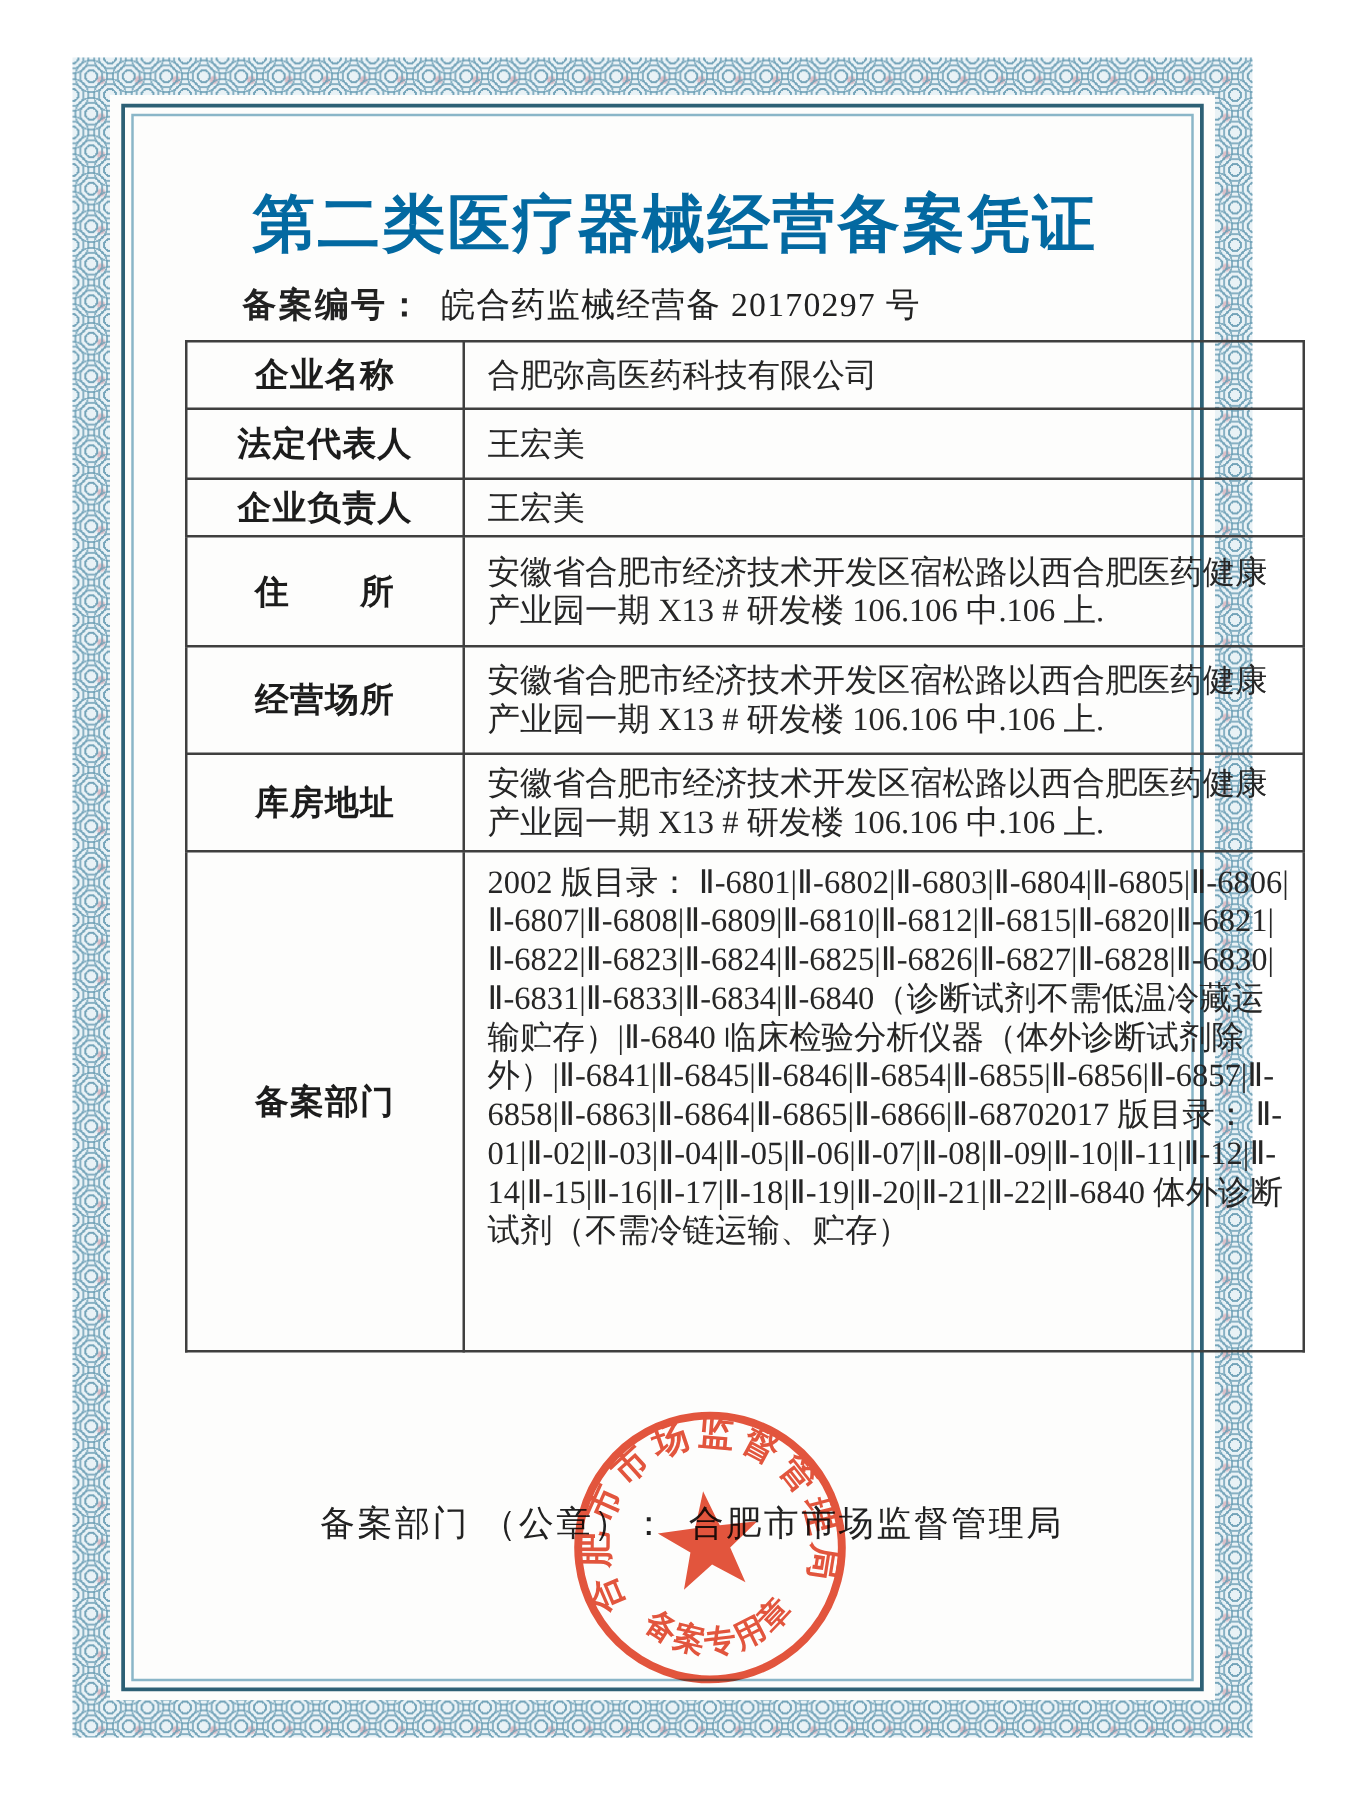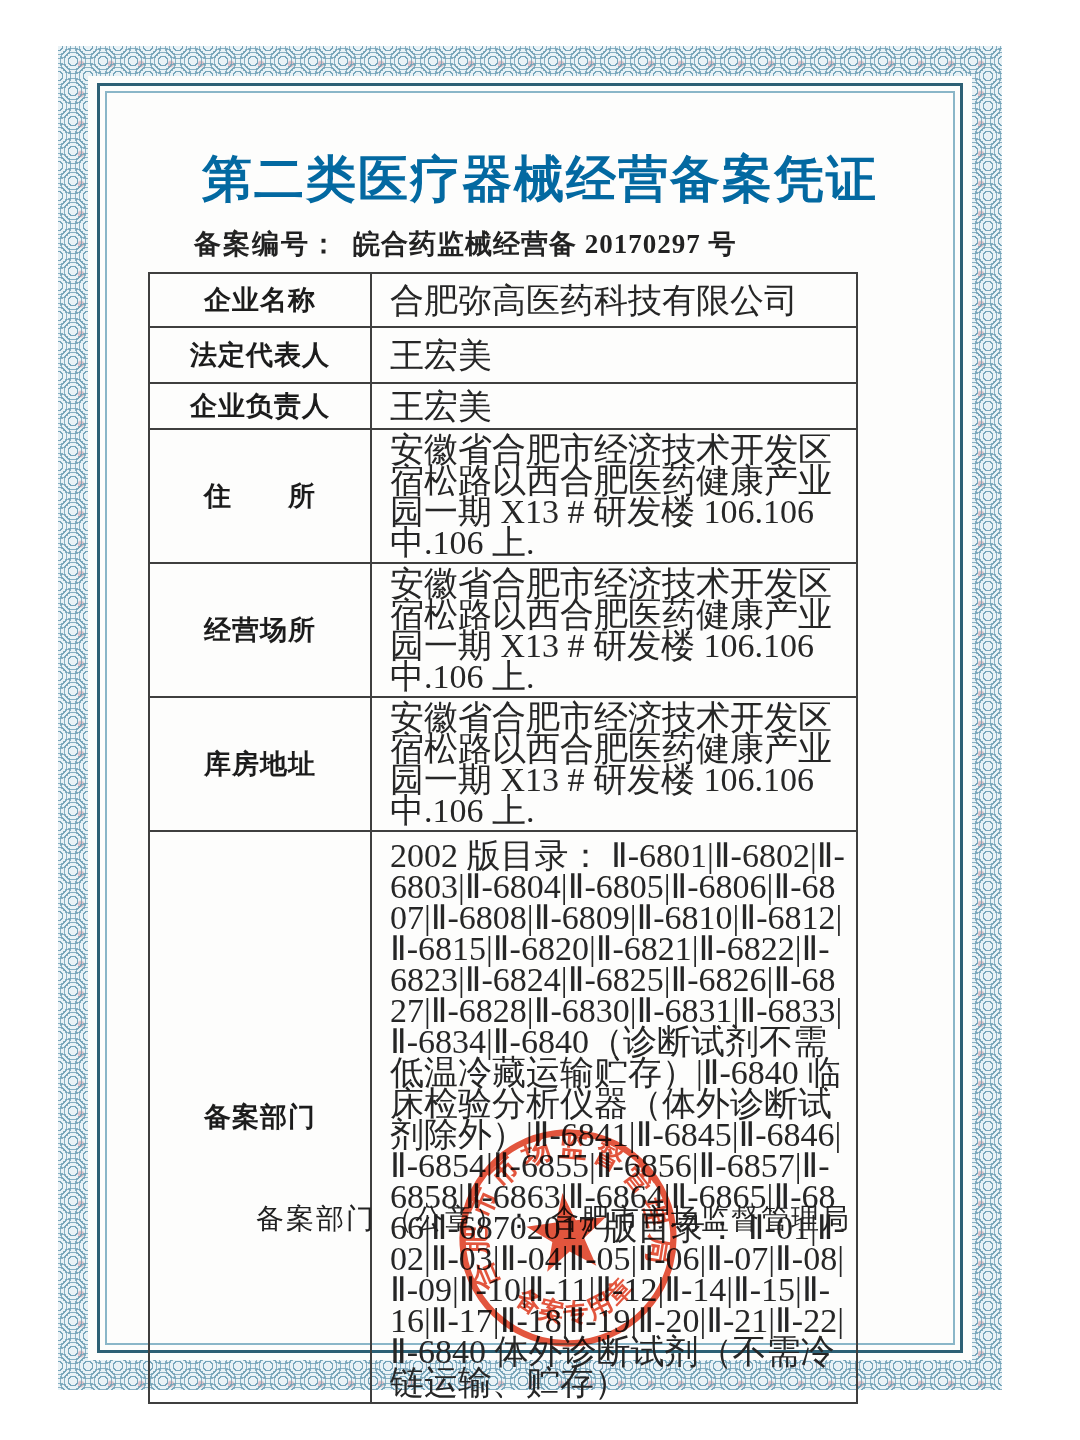--- a/index.html
+++ b/index.html
@@ -31,34 +31,34 @@
     border:2px solid #8ab6c8;box-sizing:border-box;
   }
   .title{
     position:absolute;left:0;top:146px;width:1080px;margin:0;
     text-align:center;font-size:50px;font-weight:bold;letter-spacing:2px;color:#0369a1;
   }
   .filing-line{
     position:absolute;left:194px;top:226px;font-size:27px;white-space:nowrap;
   }
   .filing-label{font-weight:bold;letter-spacing:2px;}
-  .filing-value{margin-left:14px;letter-spacing:1px;font-weight:bold;}
+  .filing-value{margin-left:14px;letter-spacing:1px;}
   .info-table{
-    position:absolute;left:148px;top:272px;width:710px;
+    position:absolute;left:148px;top:272px;width:896px;
     border-collapse:collapse;table-layout:fixed;
   }
   .info-table td{
     border:2px solid #3f3f3f;box-sizing:border-box;
   }
   td.lbl{
     width:222px;text-align:center;font-weight:bold;font-size:27px;
     letter-spacing:1px;color:#1c1c1c;
   }
   td.val{
-    font-size:34px;line-height:31px;padding:4px 10px 4px 18px;
+    font-size:26px;line-height:31px;padding:4px 10px 4px 18px;
     word-break:break-all;color:#262626;
   }
   tr.h54{height:54px}tr.h56{height:56px}tr.h46{height:46px}
   tr.h88{height:88px}tr.h86{height:86px}tr.h78{height:78px}
   tr.h400{height:400px}
   tr.h400 td.val{vertical-align:top;padding-top:8px;overflow:hidden;}
   .footer-line{position:absolute;left:256px;font-size:28px;white-space:nowrap;}
   .footer-dept{top:1200px;}
   .footer-date{top:1268px;}
   .f-label{font-weight:normal;letter-spacing:2px;}

